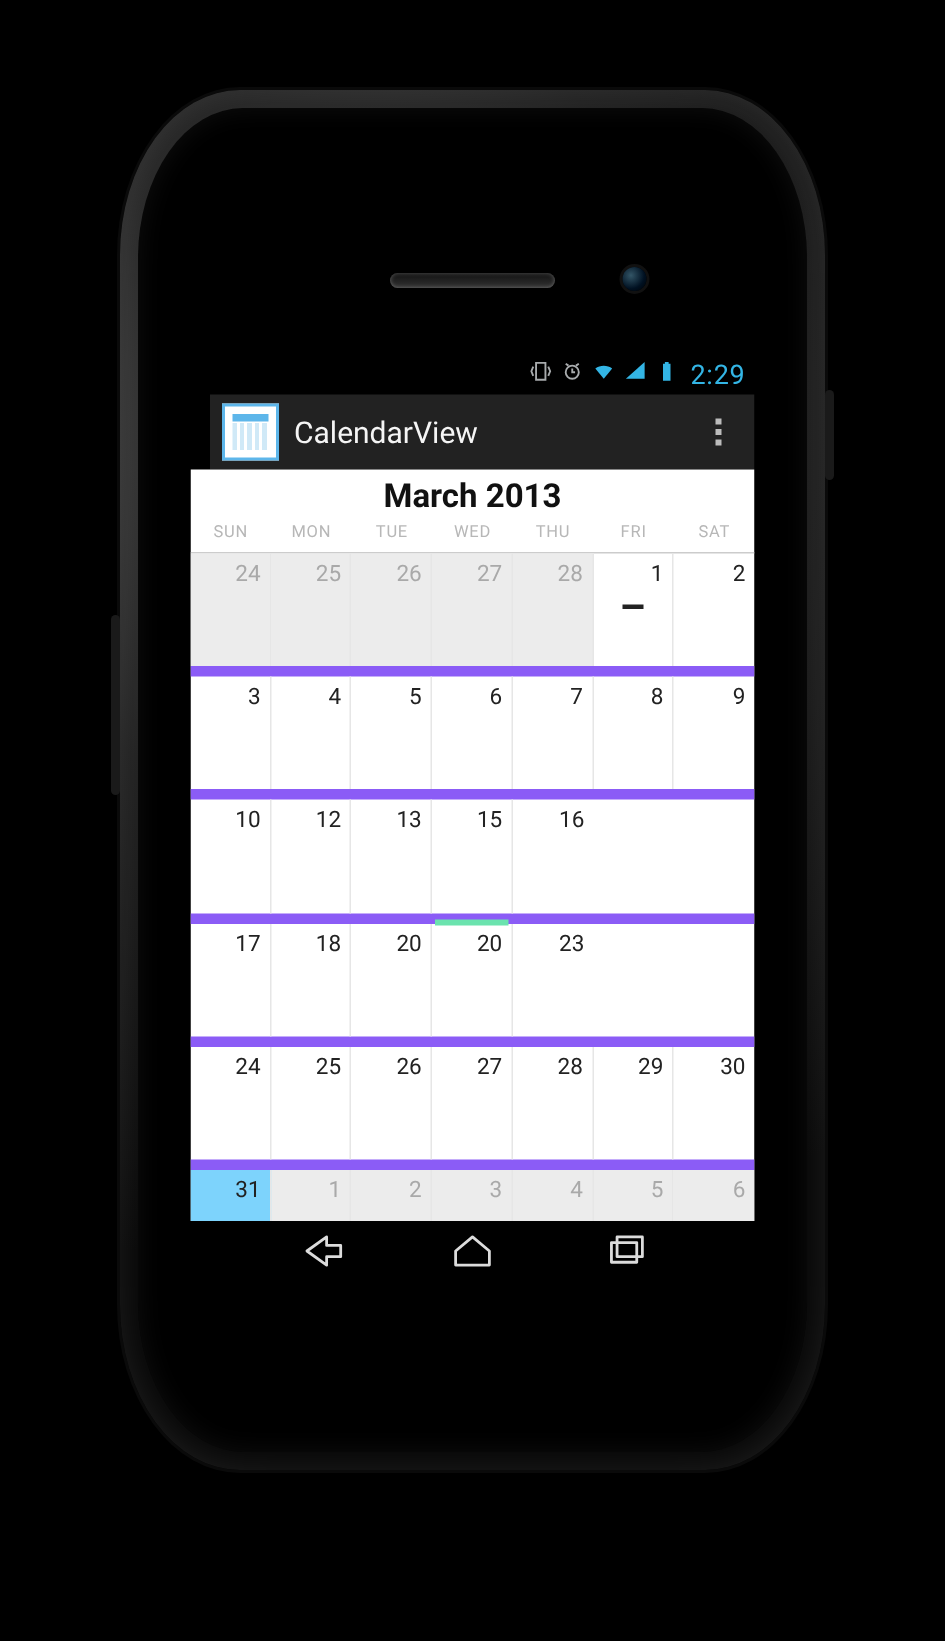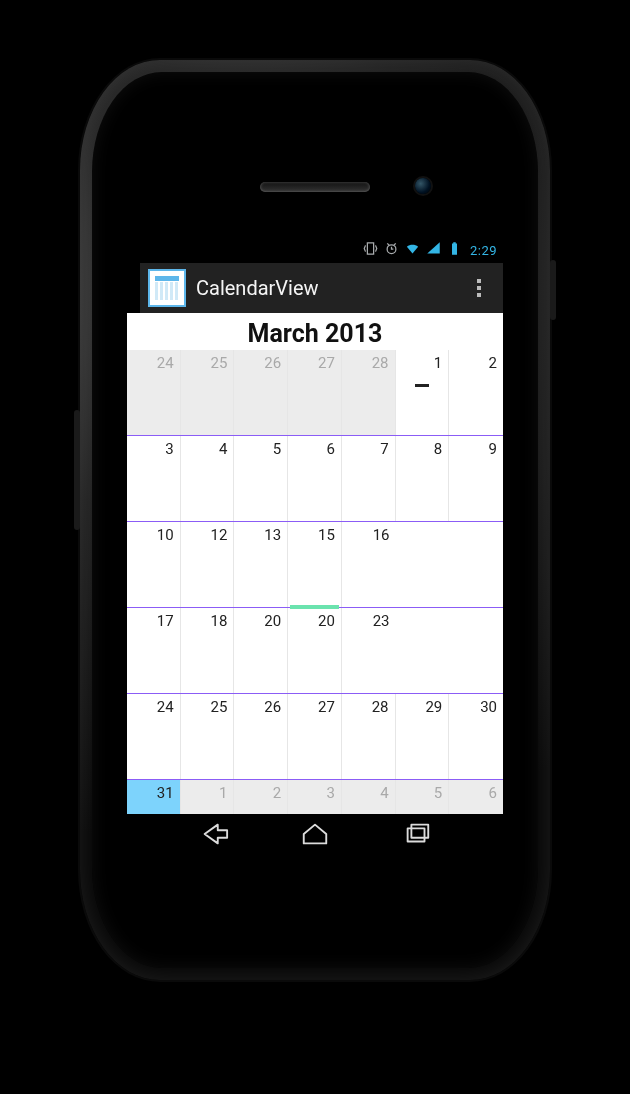--- a/index.html
+++ b/index.html
@@ -62,21 +62,21 @@
   .status{
     height:26px;
     display:flex; justify-content:flex-end; align-items:center;
     gap:6px; padding:0 6px;
     color:#33b5e5;
     font-size:17px; font-weight:400;
     background:#000;
   }
   .status svg{width:15px;height:15px;fill:#a8abad;}
   .status .blue svg{fill:#33b5e5;}
-  .status .clock{color:#33b5e5; font-size:13px; letter-spacing:.5px; margin-left:2px;}
+  .status .clock{color:#33b5e5; font-size:18px; letter-spacing:.5px; margin-left:2px;}
 
   
   .actionbar{
     height:50px; background:#222; color:#eee;
     display:flex; align-items:center; padding:0 8px;
     position:relative;
     margin-left:13px;
   }
   .appicon{
     width:34px;height:34px;border:2px solid #5db6ea;
@@ -98,34 +98,34 @@
   .overflow span{width:4px;height:4px;background:#bcbcbc;}
 
   
   .cal{
     position:absolute; left:0; right:0; top:76px; bottom:44px;
     background:#fff;
     display:flex; flex-direction:column;
   }
   .monthtitle{
     text-align:center; font-weight:700; color:#111;
-    font-size:25px; padding:6px 0 2px;
+    font-size:22px; padding:6px 0 2px;
   }
   .dow{
     height:22px; border-bottom:1px solid #ccc;
   }
   .grid7{display:grid; grid-template-columns:repeat(7,1fr);}
   .dow div{
     text-align:center; font-size:11px; color:#b7b7b7;
     letter-spacing:.5px; padding-top:2px;
   }
   .weeks{
     flex:1; display:grid; grid-template-rows:repeat(5,1fr) 34px;
   }
-  .week{border-bottom:1px solid #8b5cf6;}
+  .week{border-bottom:7px solid #8b5cf6;}
   .week:last-child{border-bottom:none;}
   .cell{
     position:relative;
     border-right:1px solid #e6e6e6;
   }
   .cell:last-child{border-right:none;}
   .cell.out{background:#ececec;}
   .cell.white{background:#7dd3fc;}
   .num{
     position:absolute; top:4px; right:6px;
@@ -199,20 +199,29 @@
         <div class="apptitle">CalendarView</div>
         <div class="overflow">
           <span></span>
             <span></span>
             <span></span>
         </div>
       </div>
 
       <div class="cal">
         <div class="monthtitle">March 2013</div>
+        <div class="dow grid7" id="dow">
+            <div>SUN</div>
+            <div>MON</div>
+            <div>TUE</div>
+            <div>WED</div>
+            <div>THU</div>
+            <div>FRI</div>
+            <div>SAT</div>
+          </div>
         <div class="weeks" id="weeks">
             <div class="week grid7">
               <div class="cell out">
                 <div class="num">24</div>
               </div>
               <div class="cell out">
                 <div class="num">25</div>
               </div>
               <div class="cell out">
                 <div class="num">26</div>

